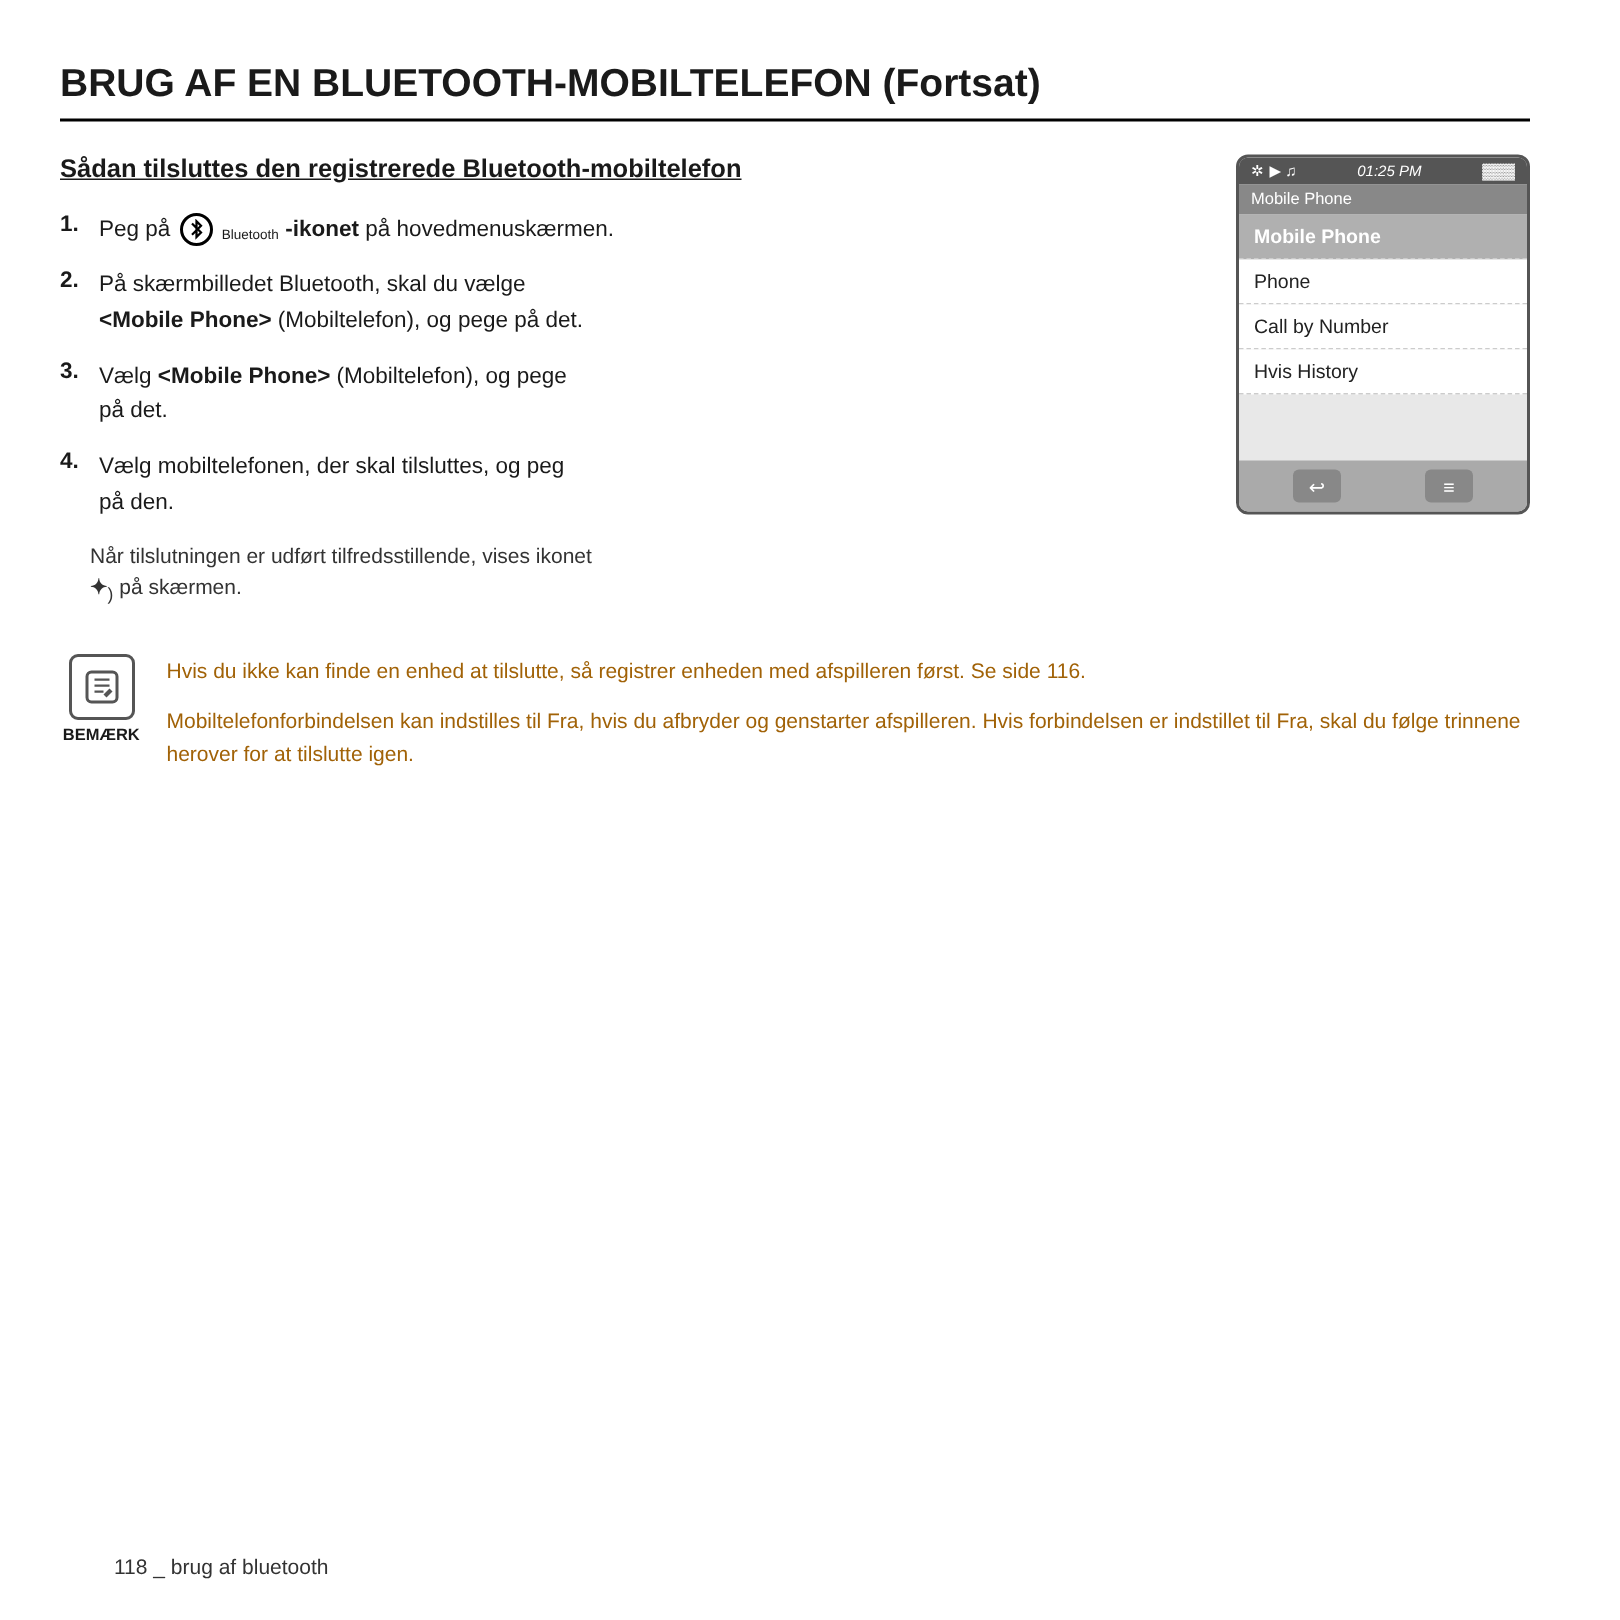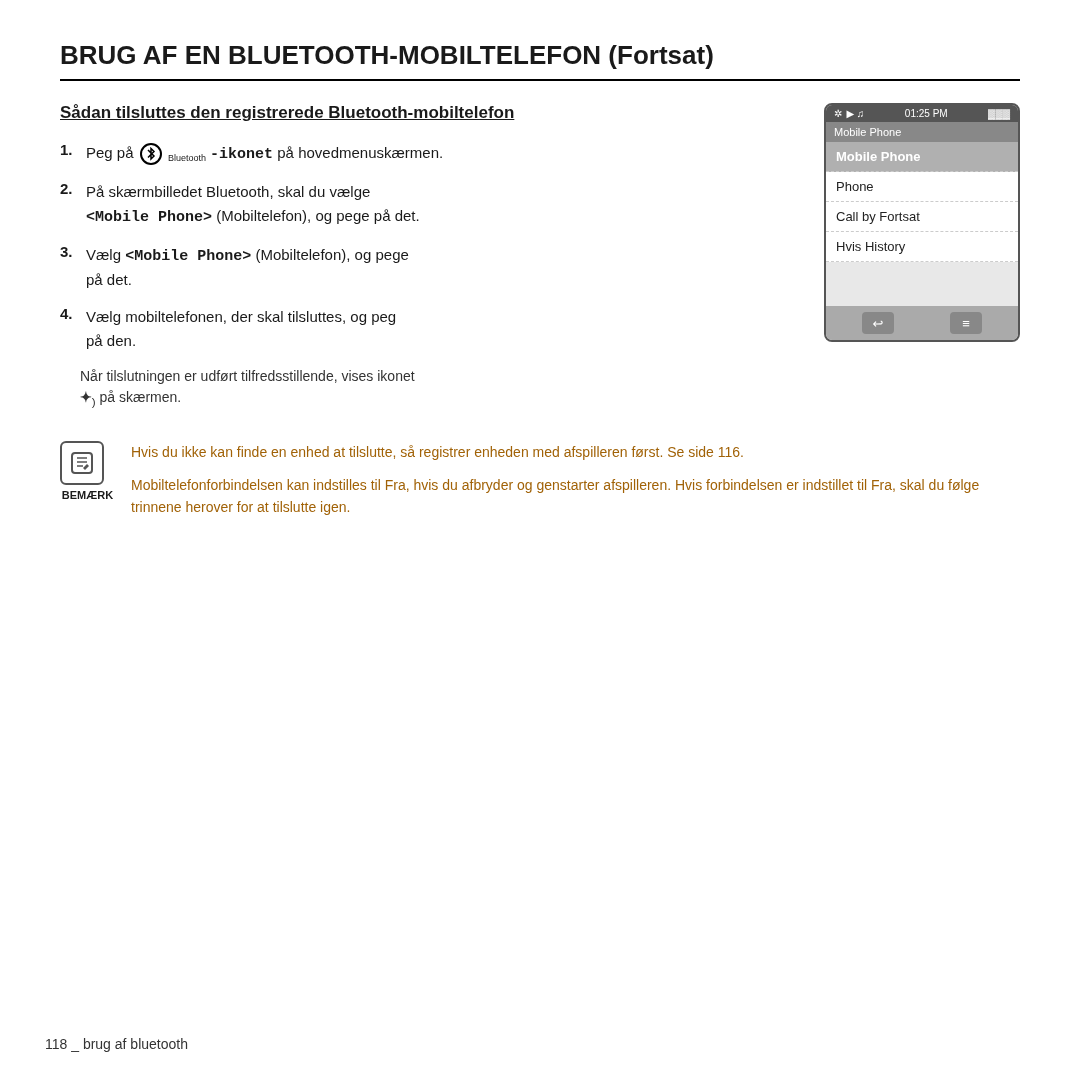--- a/index.html
+++ b/index.html
@@ -6,21 +6,21 @@
     body {
       width: 1080px;
       height: 1080px;
       background: #ffffff;
       font-family: Arial, sans-serif;
       font-size: 15px;
       color: #1a1a1a;
       overflow: hidden;
     }
     .page {
-      padding: 40px 60px 40px 60px;
+      padding: 40px 60px 40px 40px;
       position: relative;
       height: 100%;
     }
     .main-title {
       font-size: 26px;
       font-weight: bold;
       border-bottom: 2px solid #000;
       padding-bottom: 8px;
       margin-bottom: 22px;
     }
@@ -50,21 +50,20 @@
     }
     .step-num {
       font-weight: bold;
       min-width: 18px;
     }
     .step-text {
       line-height: 1.55;
     }
     .step-text b {
       font-weight: bold;
-      font-family: Liberation Mono, monospace;
     }
     .bluetooth-icon-inline {
       display: inline-flex;
       align-items: center;
       justify-content: center;
       width: 22px;
       height: 22px;
       border: 2px solid #000;
       border-radius: 50%;
       vertical-align: middle;
@@ -72,20 +71,21 @@
     }
     .note-block {
       display: flex;
       gap: 16px;
       margin-top: 30px;
       align-items: flex-start;
     }
     .note-icon {
       display: flex;
       flex-direction: column;
+      align-items: center;
       min-width: 55px;
     }
     .note-icon-box {
       width: 44px;
       height: 44px;
       border: 2px solid #555;
       border-radius: 6px;
       display: flex;
       align-items: center;
       justify-content: center;
@@ -133,20 +133,21 @@
       justify-content: space-between;
       align-items: center;
     }
     .phone-status-left {
       display: flex;
       align-items: center;
       gap: 4px;
     }
     .phone-status-time {
       font-size: 10px;
+      font-style: italic;
     }
     .phone-header-row {
       background: #888;
       color: #fff;
       font-size: 11px;
       padding: 4px 8px;
     }
     .phone-menu-item {
       background: #fff;
       font-size: 13px;
@@ -173,21 +174,21 @@
       border-radius: 4px;
       display: flex;
       align-items: center;
       justify-content: center;
       color: #fff;
       font-size: 13px;
     }
     .footer {
       position: absolute;
       bottom: 28px;
-      left: 45px;
+      left: 76px;
       font-size: 14px;
       color: #333;
     }
   </style>
 </head>
 <body>
 
 <div class="page">
 
   <div class="main-title">BRUG AF EN BLUETOOTH-MOBILTELEFON (Fortsat)</div>
@@ -246,21 +247,21 @@
         <div class="phone-status-left">
           <span>✲</span>
           <span>▶  ♫</span>
         </div>
         <span class="phone-status-time">01:25 PM</span>
         <span>▓▓▓</span>
       </div>
       <div class="phone-header-row">Mobile Phone</div>
       <div class="phone-menu-item selected">Mobile Phone</div>
       <div class="phone-menu-item">Phone</div>
-      <div class="phone-menu-item">Call by Fortsat</div>
+      <div class="phone-menu-item">Call by Number</div>
       <div class="phone-menu-item">Hvis History</div>
       <div style="height: 40px;"></div>
       <div class="phone-bottom-bar">
         <div class="phone-btn">
           <span>↩</span>
         </div>
         <div class="phone-btn">
           <span>≡</span>
         </div>
       </div>

